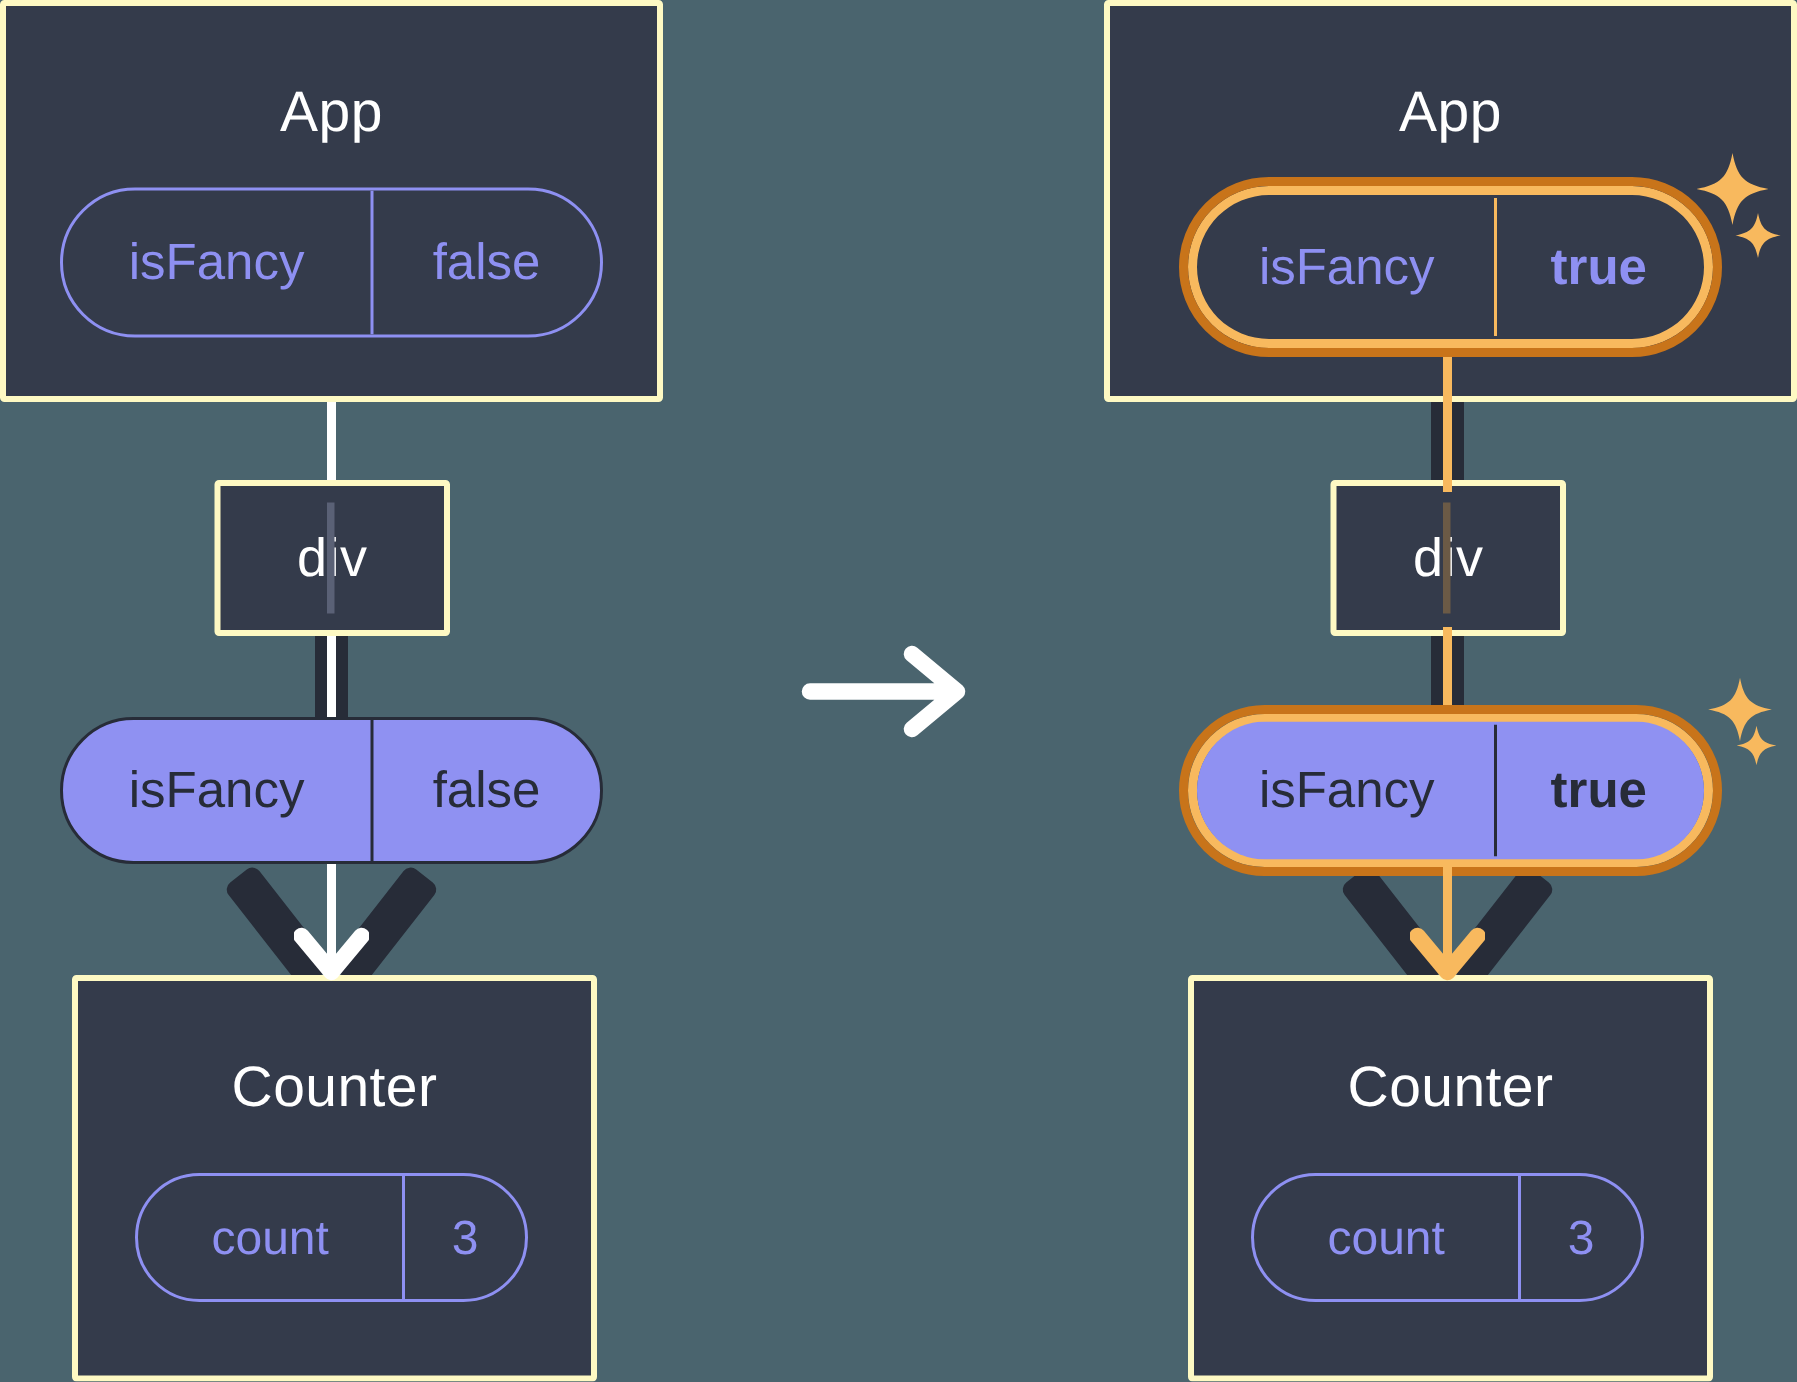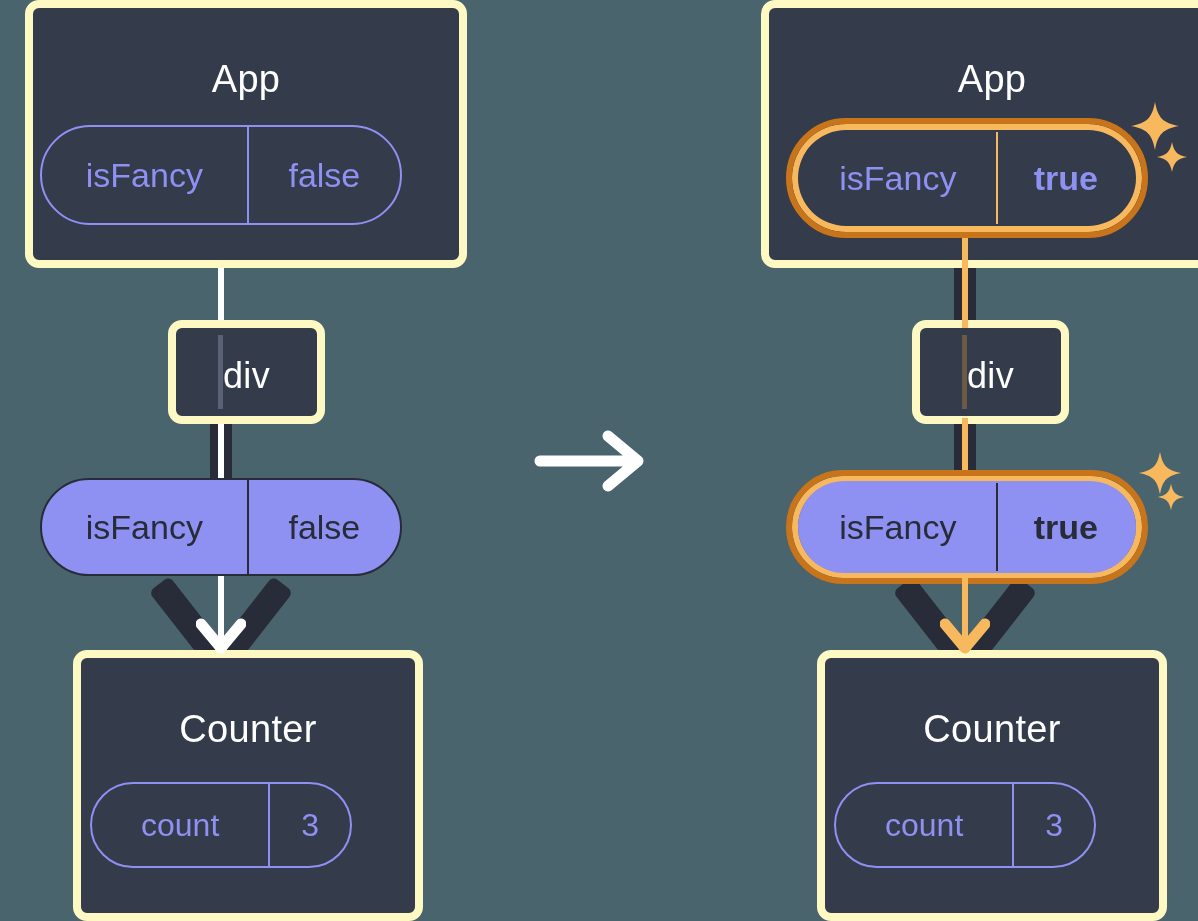--- a/index.html
+++ b/index.html
@@ -9,25 +9,24 @@
     font-family:"Liberation Sans","DejaVu Sans",sans-serif;
     overflow:hidden;
     position:relative;
   }
   #stage{position:absolute;inset:0;}
 
   
   .comp-box{
     position:absolute;
     background:#343b4b;
-    border:8px solid #fef9c3;
-    border-radius:14px;
+    border:4px solid #fef9c3;
+    border-radius:3px;
     box-sizing:border-box;
     z-index:4;
-    margin-left:25px;
   }
   .comp-title{
     position:absolute;
     left:0;right:0;
     text-align:center;
     color:#ffffff;
     font-size:38px;
     letter-spacing:.3px;
     white-space:nowrap;
   }

